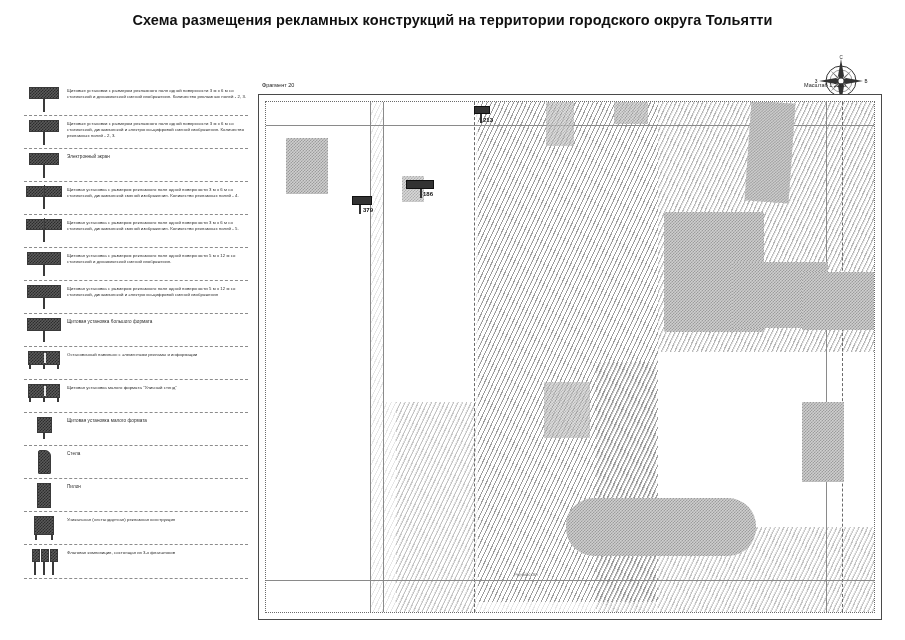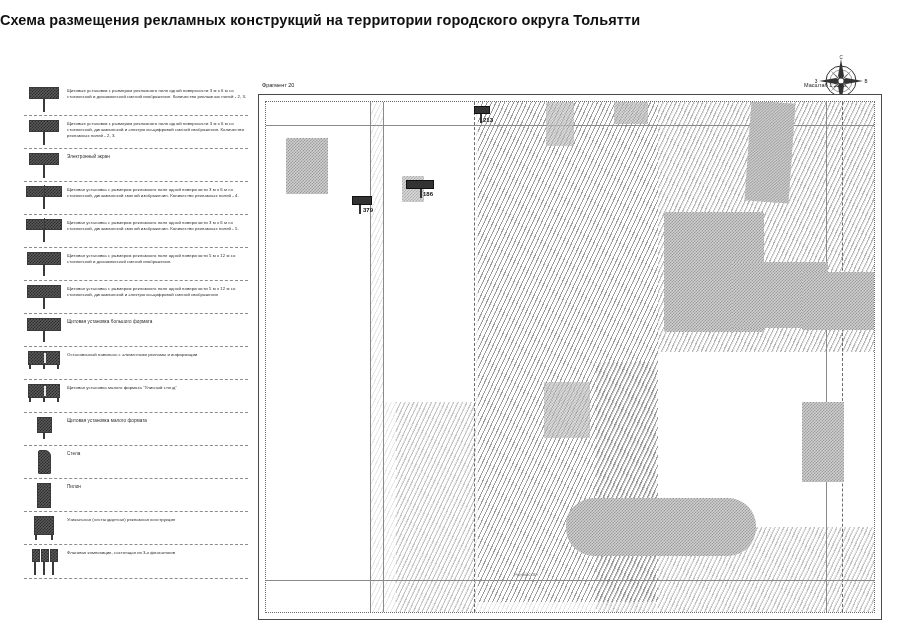--- a/index.html
+++ b/index.html
@@ -10,20 +10,21 @@
     font-family:"Liberation Sans", sans-serif;
     color:#1a1a1a;
     overflow:hidden;
     position:relative;
   }
   .page{position:absolute;inset:0;}
 
   
   .title{
     position:absolute;left:0;top:12px;width:905px;
+    text-align:center;
     font-size:14.5px;font-weight:bold;
     letter-spacing:.1px;
     color:#111;
     font-family:"Liberation Sans", sans-serif;
   }
 
   
   .legend{
     position:absolute;left:24px;top:86px;width:224px;
   }

